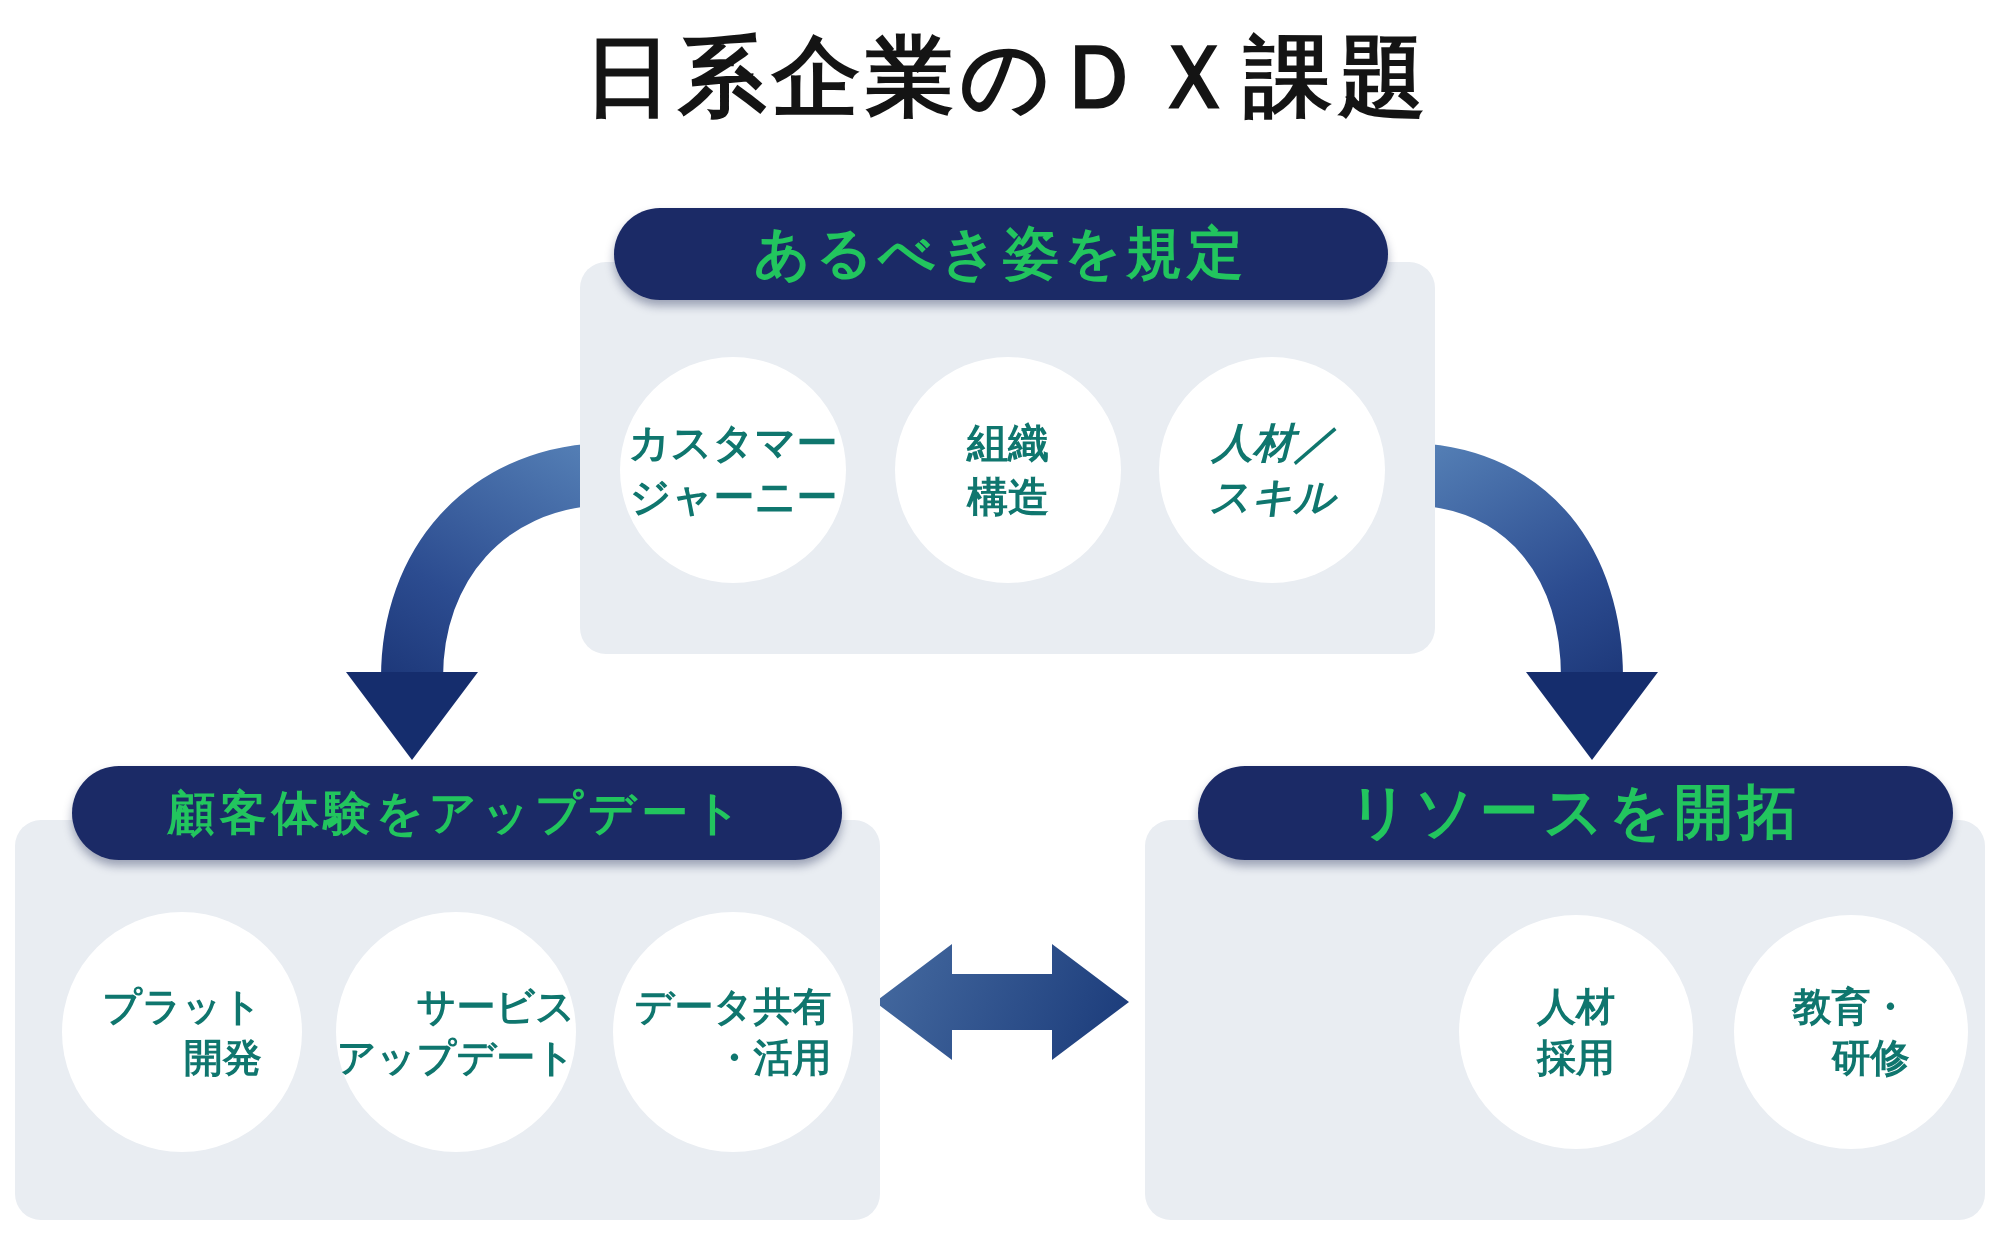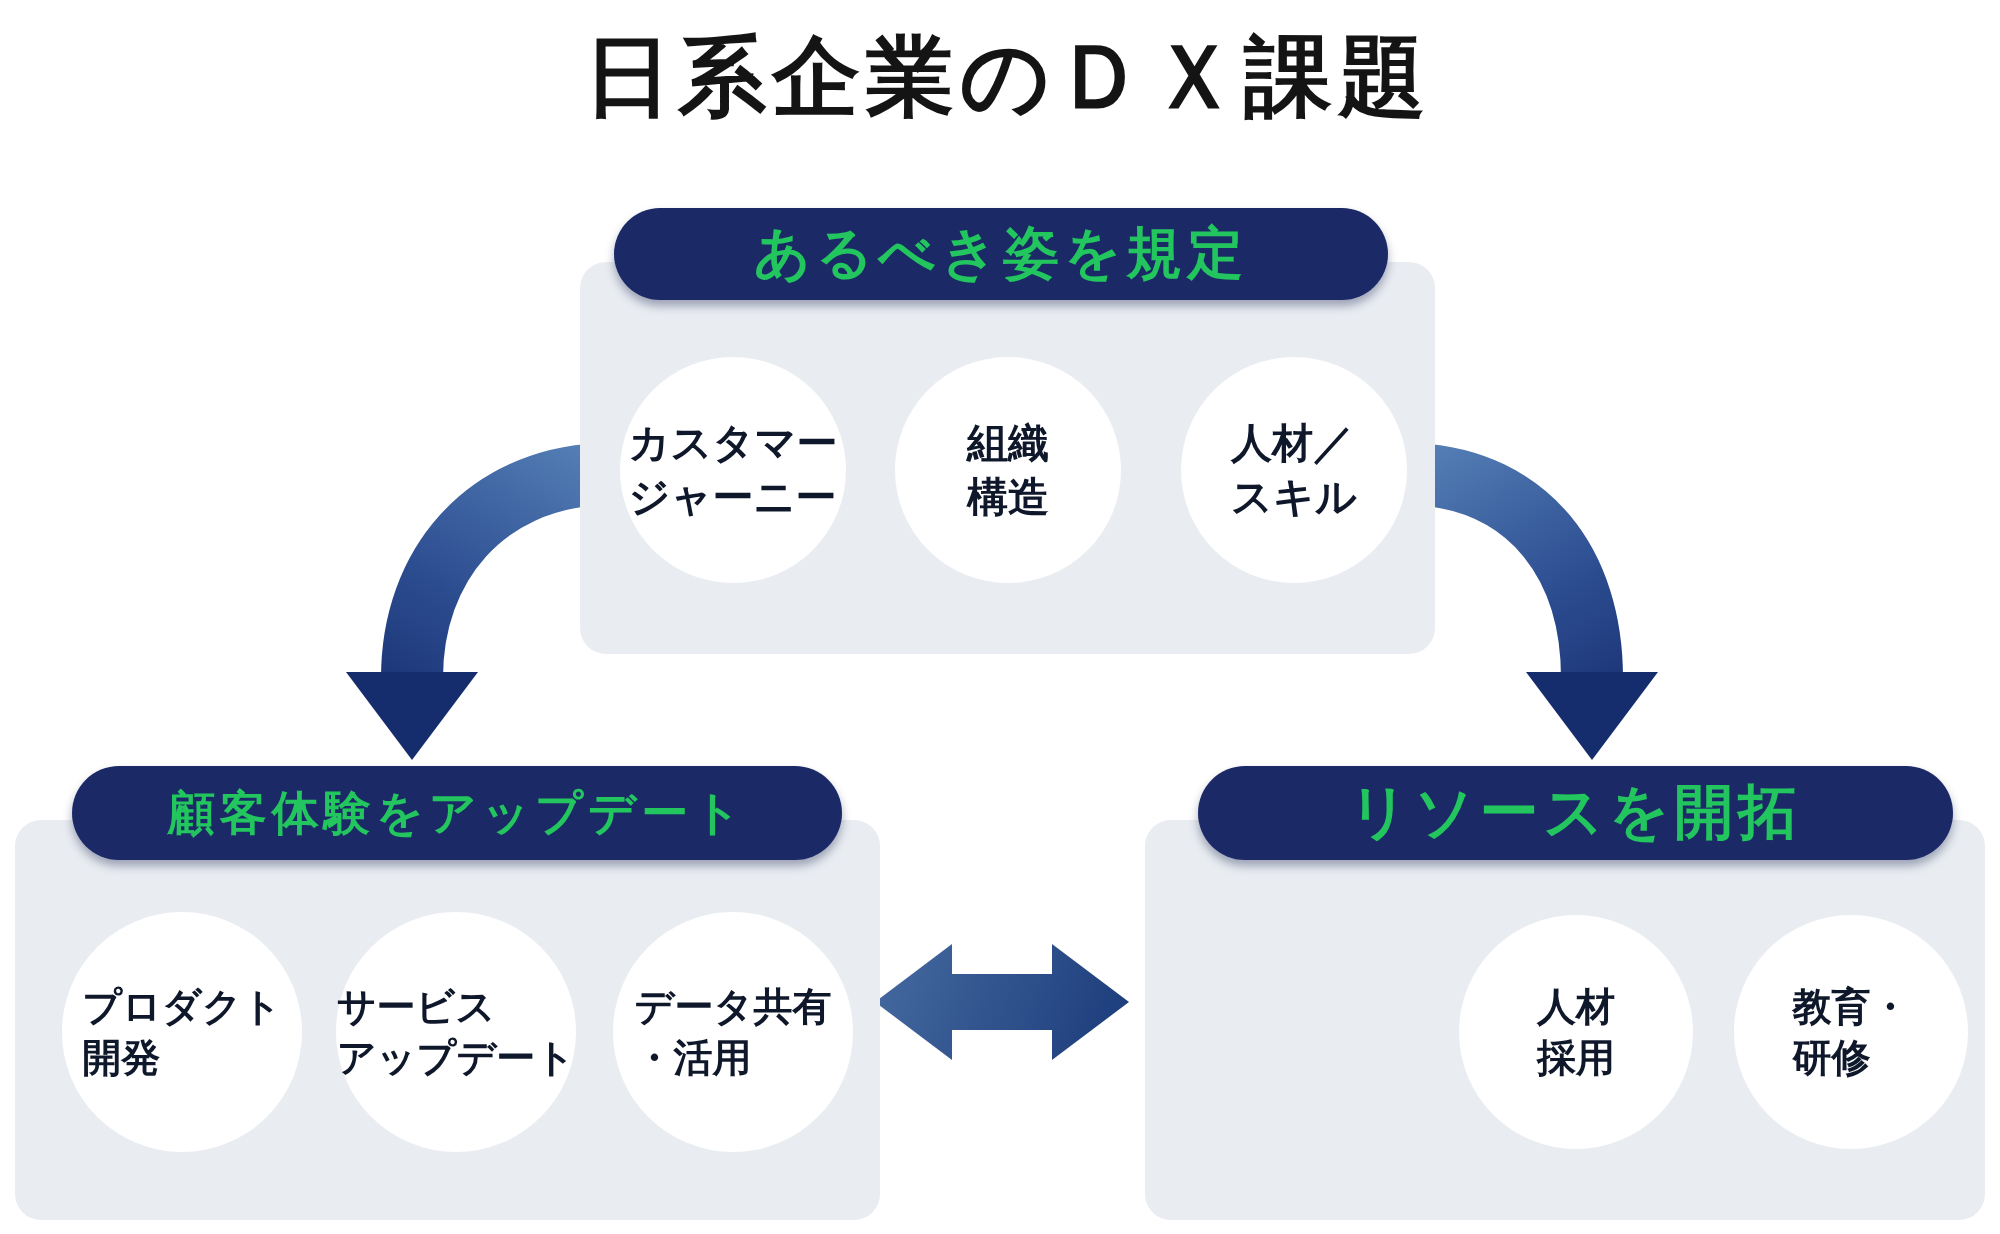--- a/index.html
+++ b/index.html
@@ -64,30 +64,30 @@
     position: absolute;
     background: #ffffff;
     border-radius: 50%;
     display: flex;
     align-items: center;
     justify-content: center;
     z-index: 3;
   }
   .circle-label {
     white-space: pre-line;
-    text-align: left;
+    text-align: right;
     font-weight: 800;
-    color: #0f172a;
+    color: #0f766e;
     line-height: 1.32;
   }
   
   .panel-top .circle { width: 226px; height: 226px; top: 95px; }
   .panel-top .c1 { left: 40px; }
   .panel-top .c2 { left: 315px; }
-  .panel-top .c3 { left: 601px; }
+  .panel-top .c3 { left: 579px; font-style: italic; }
   .panel-top .circle-label { font-size: 41px; }
   
   .panel-left .circle { width: 240px; height: 240px; top: 92px; }
   .panel-left .c1 { left: 47px; }
   .panel-left .c2 { left: 321px; }
   .panel-left .c3 { left: 598px; }
   .panel-left .circle-label { font-size: 39px; }
   
   .panel-right .circle { width: 234px; height: 234px; top: 95px; }
   .panel-right .c1 { left: 28px; }
@@ -146,21 +146,21 @@
       <span class="circle-label">人材／
 スキル</span>
     </div>
   </div>
   <div class="banner banner-top">
     <span>あるべき姿を規定</span>
   </div>
 
   <div class="panel panel-left">
     <div class="circle c1">
-      <span class="circle-label">プロダクト
+      <span class="circle-label">プラット
 開発</span>
     </div>
     <div class="circle c2">
       <span class="circle-label">サービス
 アップデート</span>
     </div>
     <div class="circle c3">
       <span class="circle-label">データ共有
 ・活用</span>
     </div>

